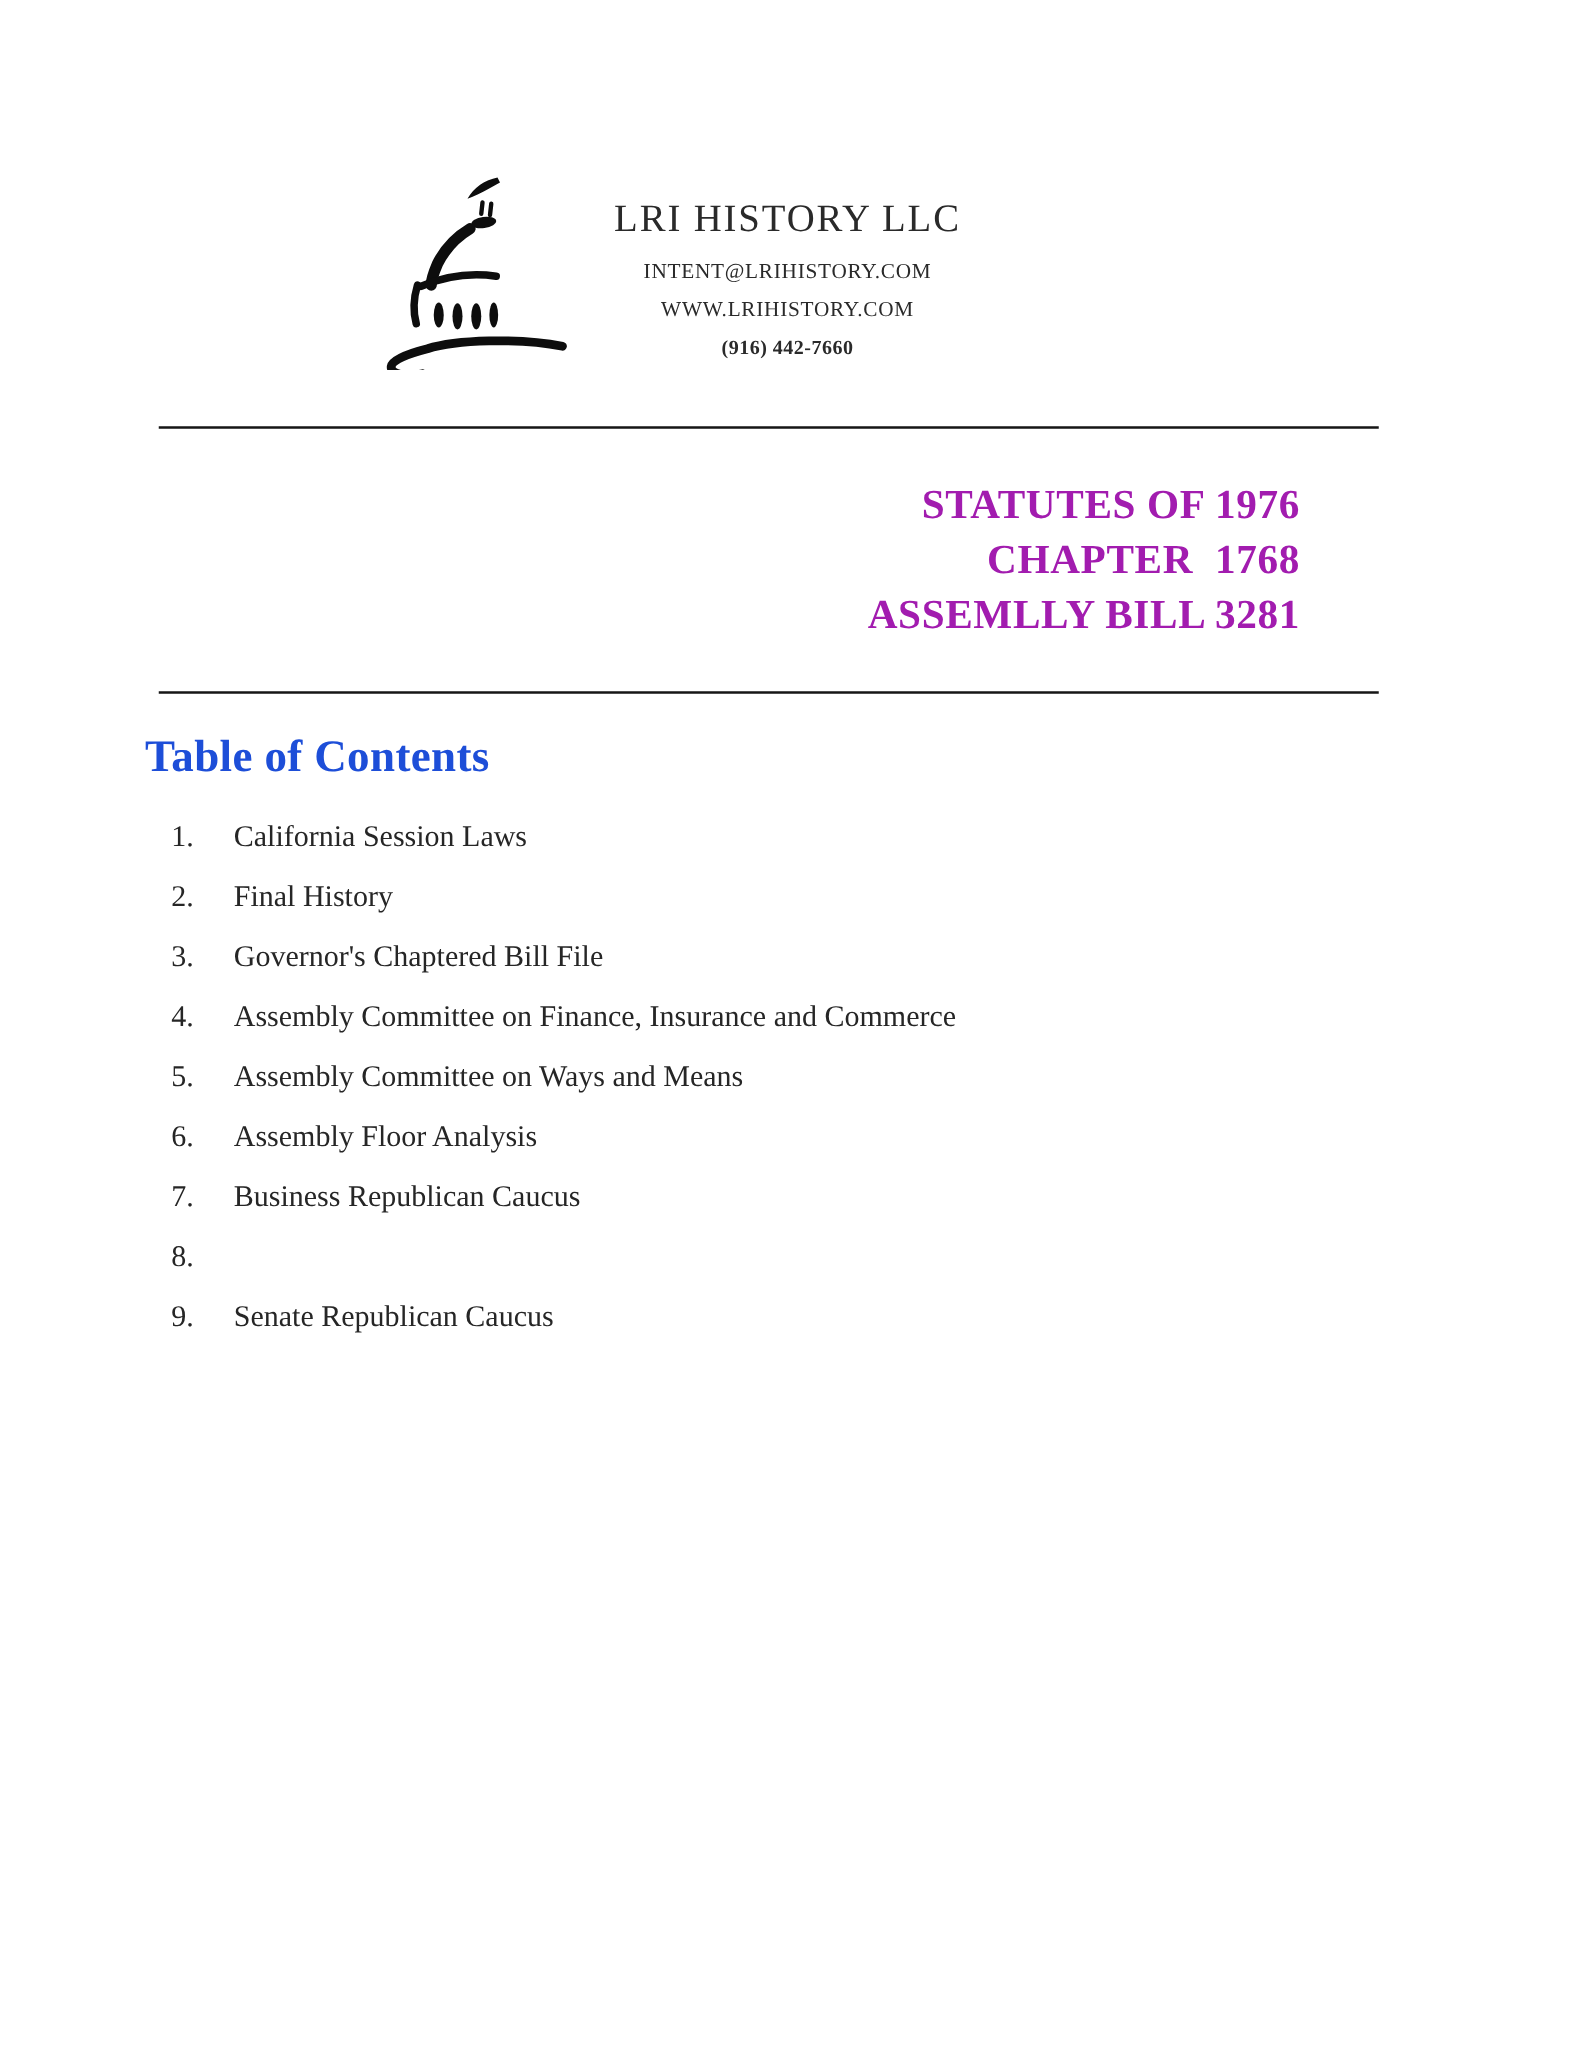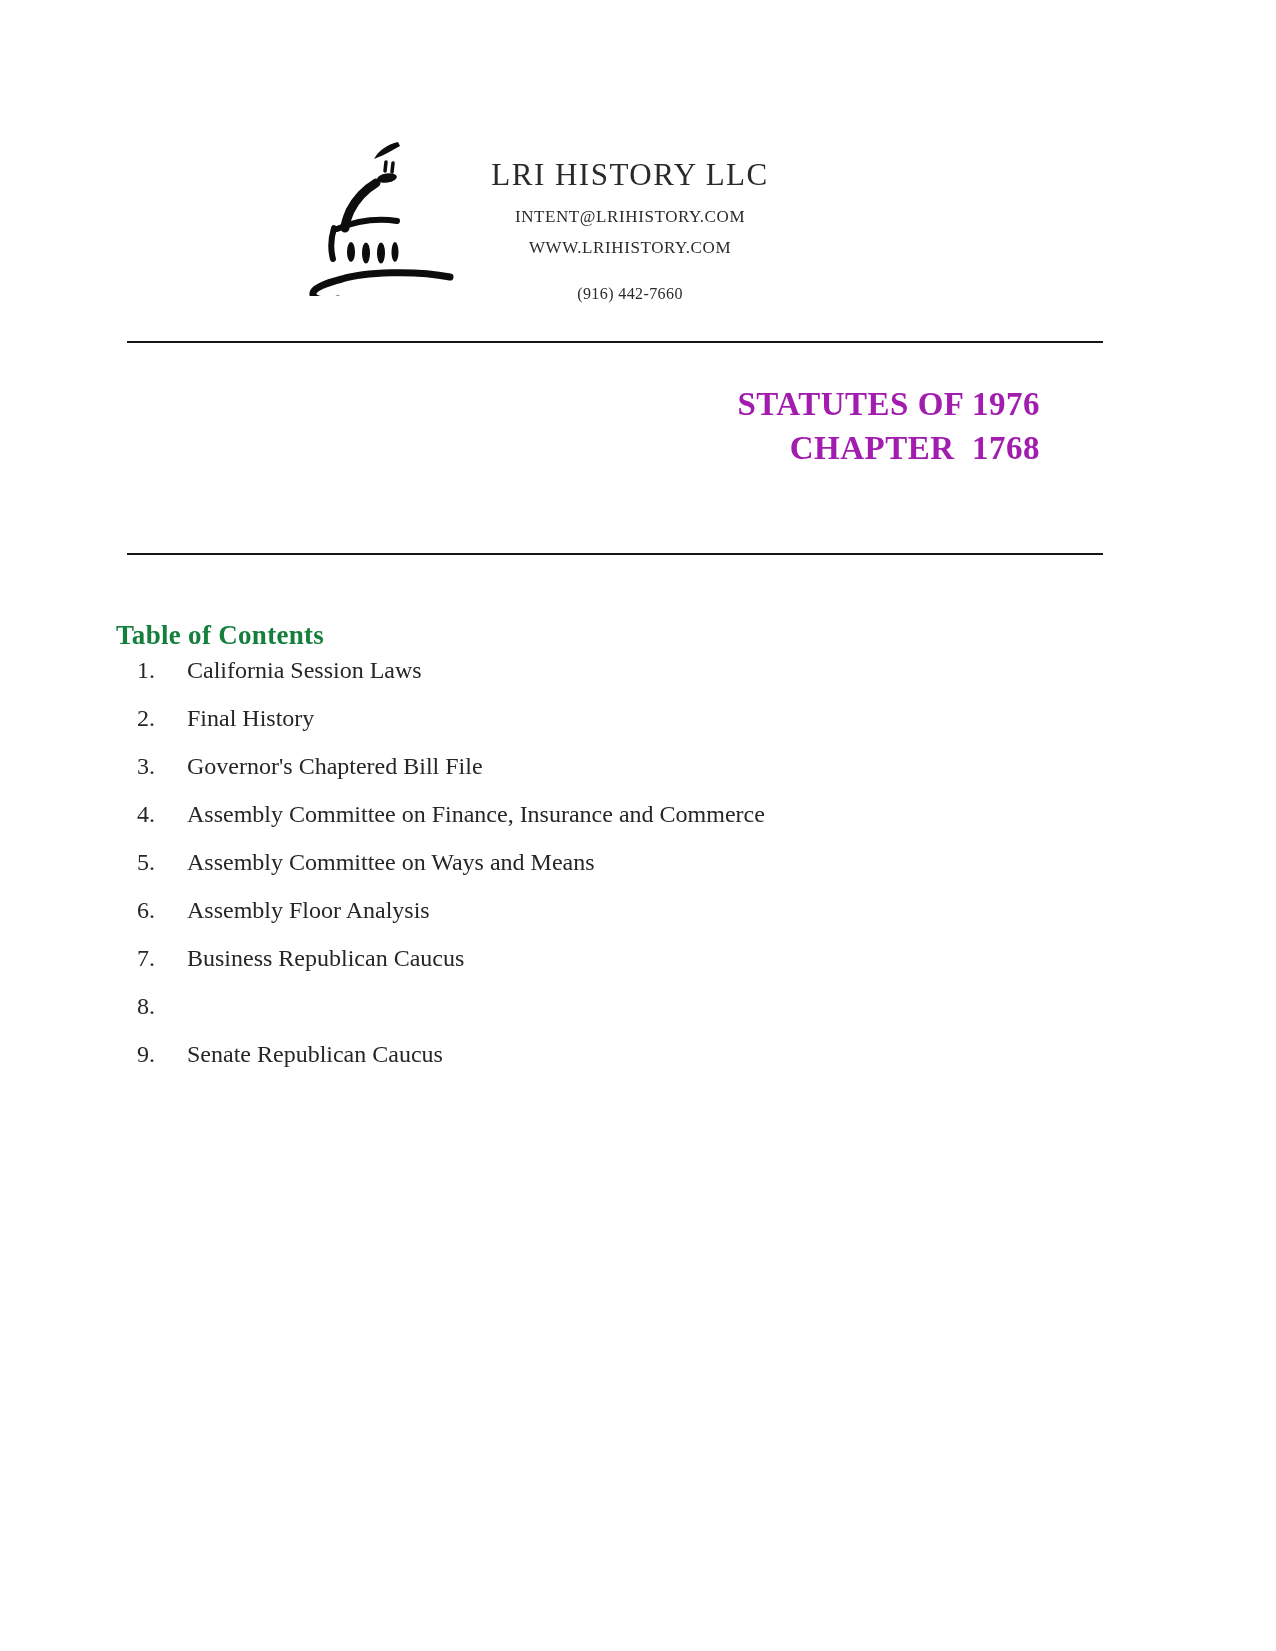--- a/index.html
+++ b/index.html
@@ -9,41 +9,40 @@
     overflow:hidden;
   }
   .page{position:absolute;left:0;top:0;width:1111px;height:1651px;background:#ffffff;}
 
   
   .logo{position:absolute;left:300px;top:131px;width:160px;height:165px;}
   .header-text{position:absolute;left:230px;top:158px;width:800px;text-align:center;color:#2a2a2a;}
   .company{font-size:31px;line-height:34px;letter-spacing:1.5px;}
   .contact{font-size:17px;line-height:22px;letter-spacing:0.6px;margin-top:14px;}
   .contact2{font-size:17px;line-height:22px;letter-spacing:0.6px;margin-top:9px;text-align:center;}
-  .phone{font-size:16px;line-height:22px;letter-spacing:0.4px;margin-top:24px;}
+  .phone{font-size:16px;line-height:22px;letter-spacing:0.4px;margin-top:9px;font-weight:bold;}
 
   
   .rule{position:absolute;left:127px;width:976px;height:0;border-top:2px solid #161616;}
   .rule-top{top:341px;}
   .rule-bottom{top:553px;}
 
   
   .case-block{
     position:absolute;left:540px;top:382px;width:500px;
     text-align:right;font-weight:bold;font-size:33px;line-height:44px;
     color:#a21caf;letter-spacing:0.5px;
   }
   .case-line{white-space:pre;}
 
   
   .toc-heading{
     position:absolute;left:116px;top:589px;
-    font-size:27px;line-height:32px;font-weight:bold;color:#15803d;
+    font-size:36px;line-height:32px;font-weight:bold;color:#1d4ed8;
     letter-spacing:0.3px;
-    margin-top:30px;
   }
   .toc-list{
     position:absolute;left:137px;top:656px;width:900px;
     list-style:none;margin:0;padding:0;
   }
   .toc-item{
     display:flex;align-items:flex-start;
     font-size:24px;line-height:28px;color:#262626;
     margin-bottom:20px;
   }
@@ -88,20 +87,21 @@
     <div class="contact2">WWW.LRIHISTORY.COM</div>
     <div class="phone">(916) 442-7660</div>
   </div>
 
   <div class="rule rule-top"></div>
   <div class="rule rule-bottom"></div>
 
   <div class="case-block">
     <div class="case-line">STATUTES OF 1976</div>
     <div class="case-line">CHAPTER  1768</div>
+    <div class="case-line">ASSEMLLY BILL 3281</div>
   </div>
 
   <div class="toc-heading">Table of Contents</div>
 
   <ol class="toc-list">
     <li class="toc-item">
       <span class="toc-num">1.</span>
       <span class="toc-label">California Session Laws</span>
     </li>
     <li class="toc-item">

